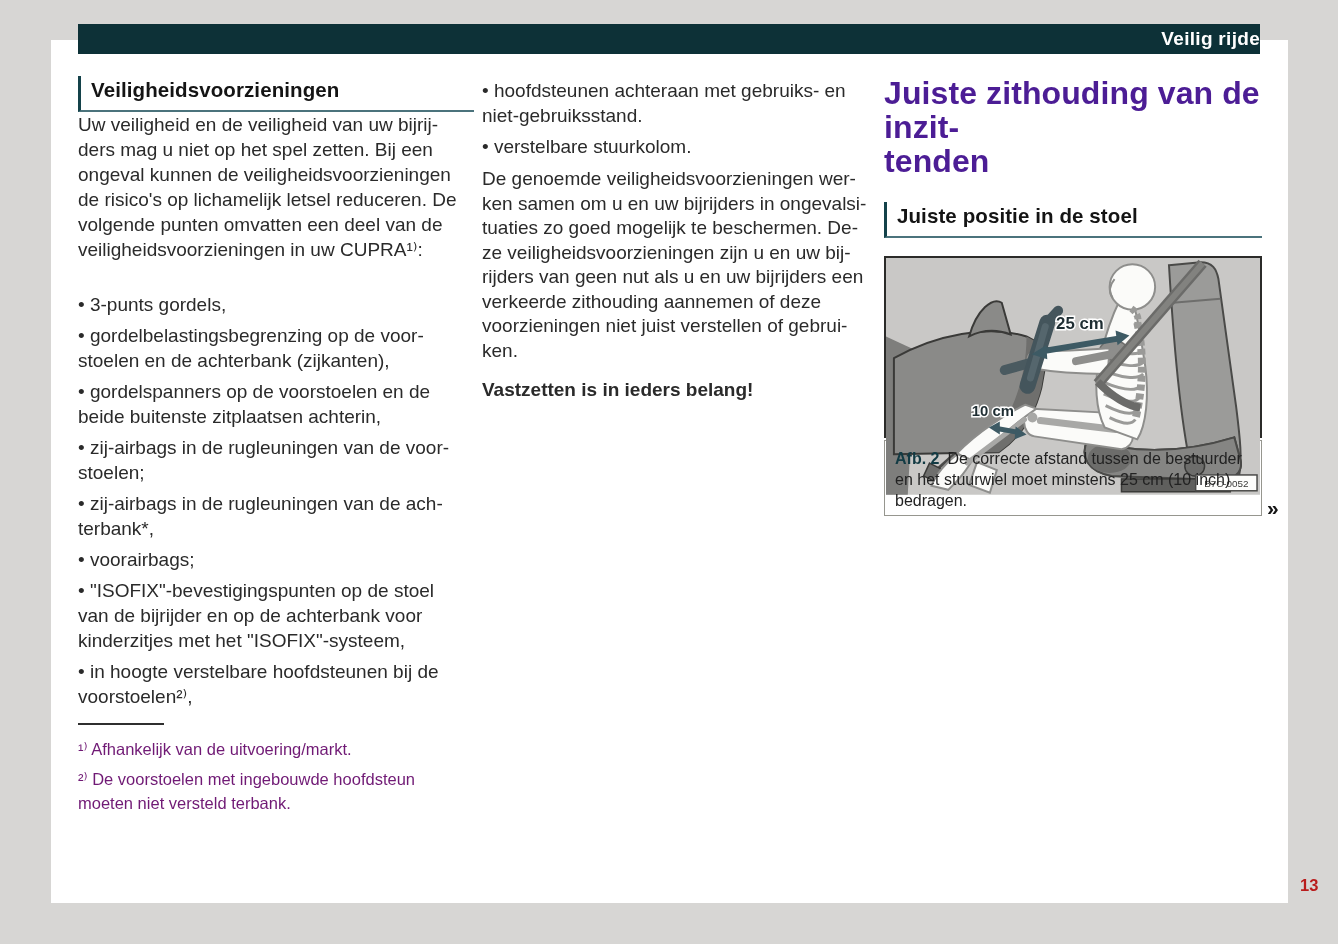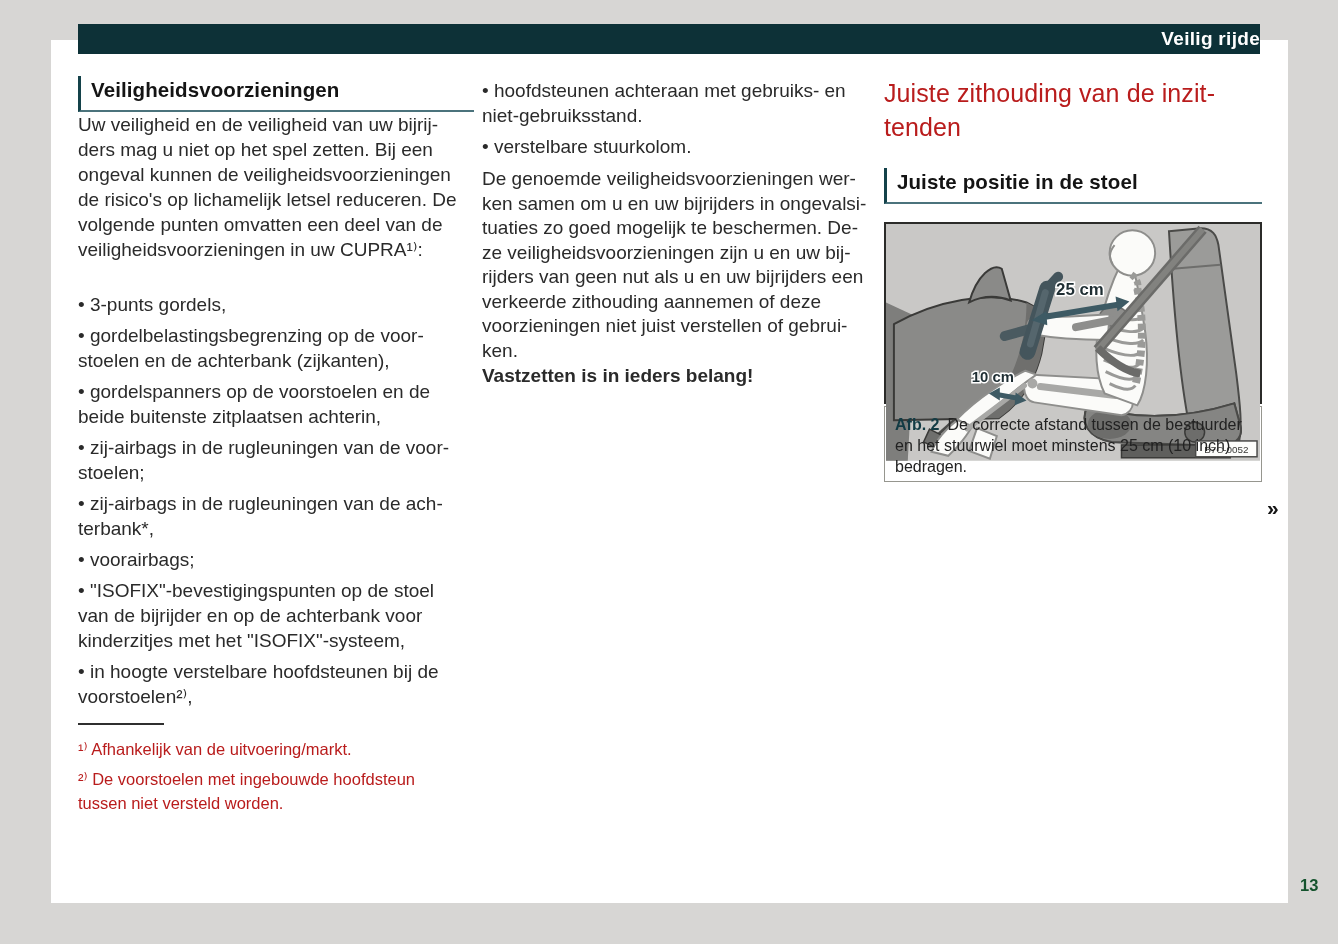--- a/index.html
+++ b/index.html
@@ -31,34 +31,34 @@
   .col-right { left:884px; top:76px; width:378px; }
 
   .section-title {
     font-size:20.5px; font-weight:bold; color:#141414;
     border-left:3px solid #14424a;
     border-bottom:2px solid #4b737c;
     padding:2px 0 8px 10px;
     letter-spacing:0.1px;
   }
   .chapter-title {
-    font-size:25px; font-weight:normal; color:#b91c1c;
+    font-size:32px; font-weight:bold; color:#4c1d95;
     line-height:34px; margin-bottom:24px;
     letter-spacing:0.1px;
   }
   .body { font-size:19px; line-height:25px; color:#2a2a2a; }
   .pre  { white-space:pre-line; }
   .intro { margin-bottom:30px; }
   ul.bullets { list-style:none; }
   ul.bullets li { margin-bottom:6px; }
   ul.bullets li::before { content:"\2022  "; }
   .para { margin-top:8px; line-height:24.5px; }
-  .emph { font-weight:bold; }
+  .emph { margin-top:14px; font-weight:bold; }
   .fn-rule { width:86px; border-top:2px solid #2f2f2f; margin:14px 0 12px 0; }
-  .footnote { font-size:16.5px; line-height:24px; margin-bottom:6px; color:#b91c1c; }
+  .footnote { font-size:16.5px; line-height:24px; margin-bottom:6px; color:#701a75; }
 
   .fig {
     margin-top:18px;
     width:378px; height:182px;
     border:2px solid #2b2b29;
     background:#c9c8c6;
   }
   .caption-box {
     margin-top:2px;
     width:378px;
@@ -67,21 +67,21 @@
     font-size:16px; line-height:21px; color:#222222;
     display:block;
   }
   .cap-label { font-weight:bold; color:#123b44; margin-right:8px; }
   .cont-mark {
     position:absolute; left:1267px; top:496px;
     font-size:21px; font-weight:bold; color:#141414;
   }
   .page-num {
     position:absolute; left:1300px; top:876px;
-    font-size:16.5px; font-weight:bold; color:#14532d;
+    font-size:16.5px; font-weight:bold; color:#b91c1c;
   }
   svg text.dim-label {
     font-family:"Liberation Sans","DejaVu Sans",sans-serif;
     font-weight:bold; fill:#1f2e33;
     stroke:#ffffff; stroke-width:3px; paint-order:stroke;
   }
   svg text.code {
     font-family:"Liberation Sans","DejaVu Sans",sans-serif;
     fill:#3a3a38;
   }
@@ -116,21 +116,21 @@
     <li class="pre">voorairbags;</li>
     <li class="pre">"ISOFIX"-bevestigingspunten op de stoel
 van de bijrijder en op de achterbank voor
 kinderzitjes met het "ISOFIX"-systeem,</li>
     <li class="pre">in hoogte verstelbare hoofdsteunen bij de
 voorstoelen²⁾,</li>
   </ul>
   <div class="fn-rule"></div>
   <p class="footnote pre">¹⁾ Afhankelijk van de uitvoering/markt.</p>
   <p class="footnote pre">²⁾ De voorstoelen met ingebouwde hoofdsteun
-tussen niet versteld worden.</p>
+moeten niet versteld terbank.</p>
 </section>
 
 <section class="col col-mid">
   <ul class="bullets body">
     <li class="pre">hoofdsteunen achteraan met gebruiks- en
 niet-gebruiksstand.</li>
     <li class="pre">verstelbare stuurkolom.</li>
   </ul>
   <p class="body pre para">De genoemde veiligheidsvoorzieningen wer-
 ken samen om u en uw bijrijders in ongevalsi-

